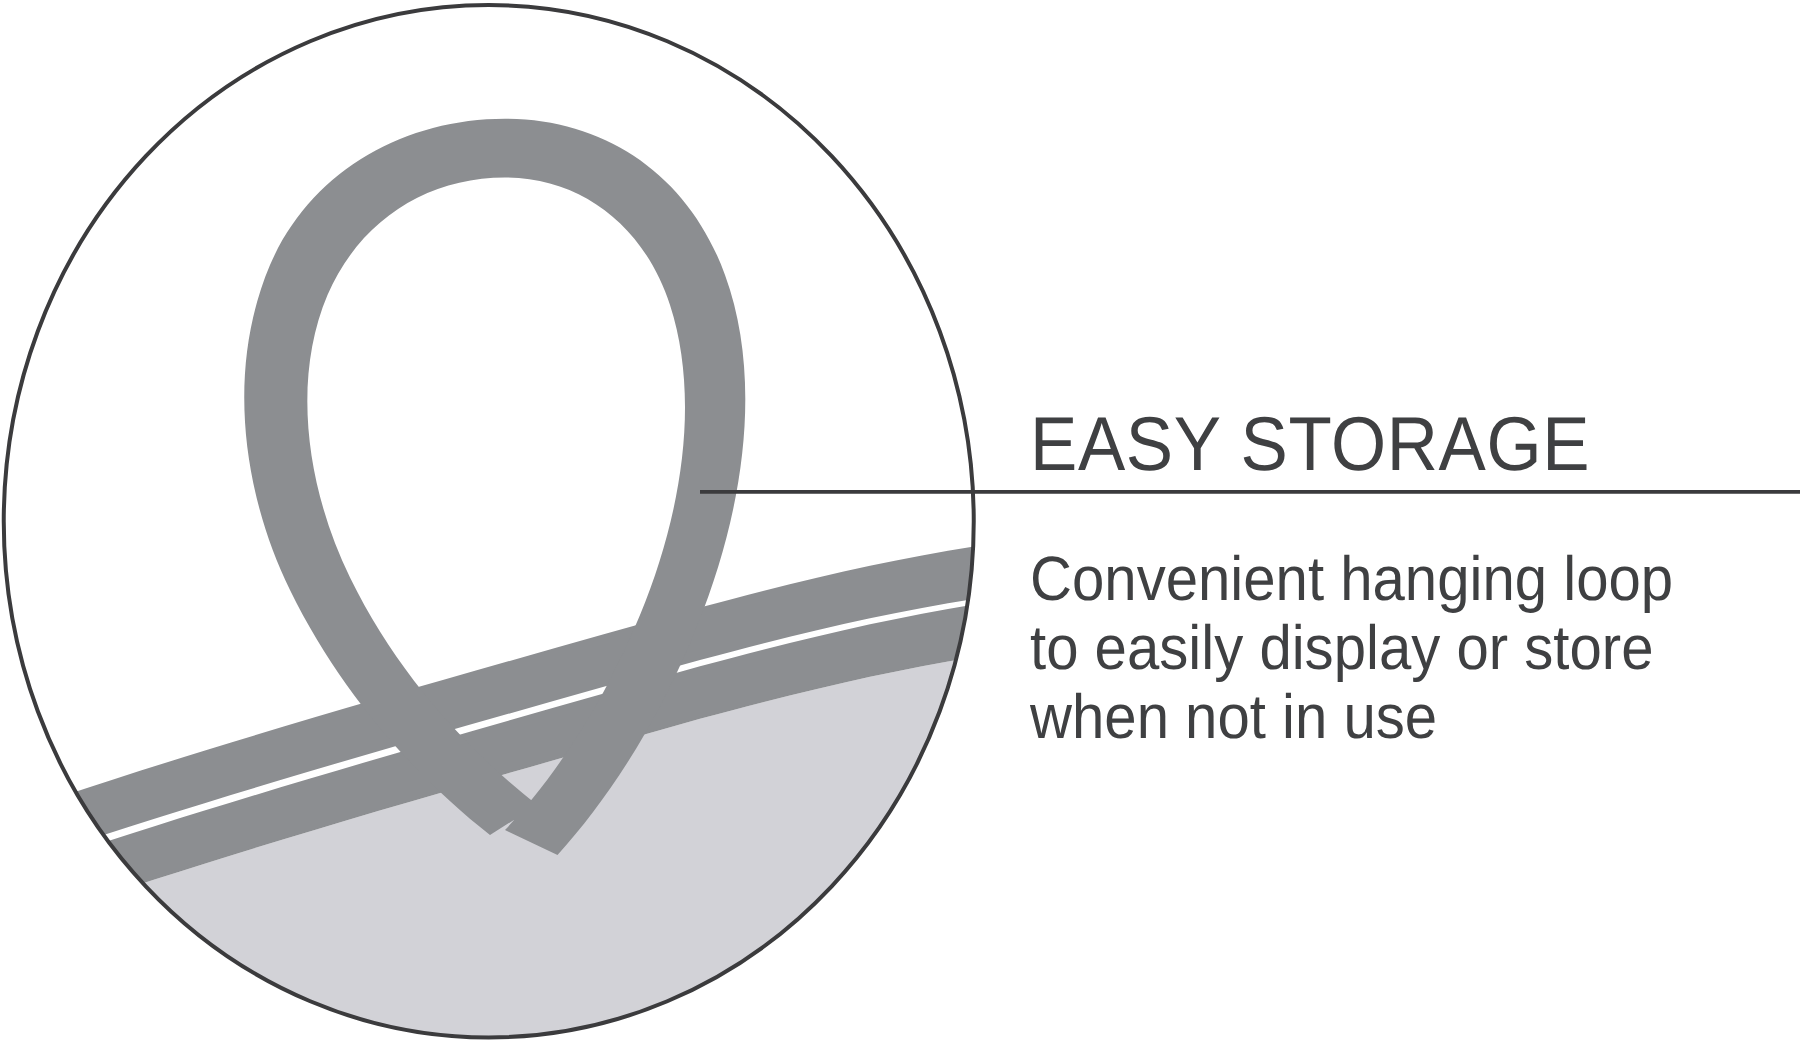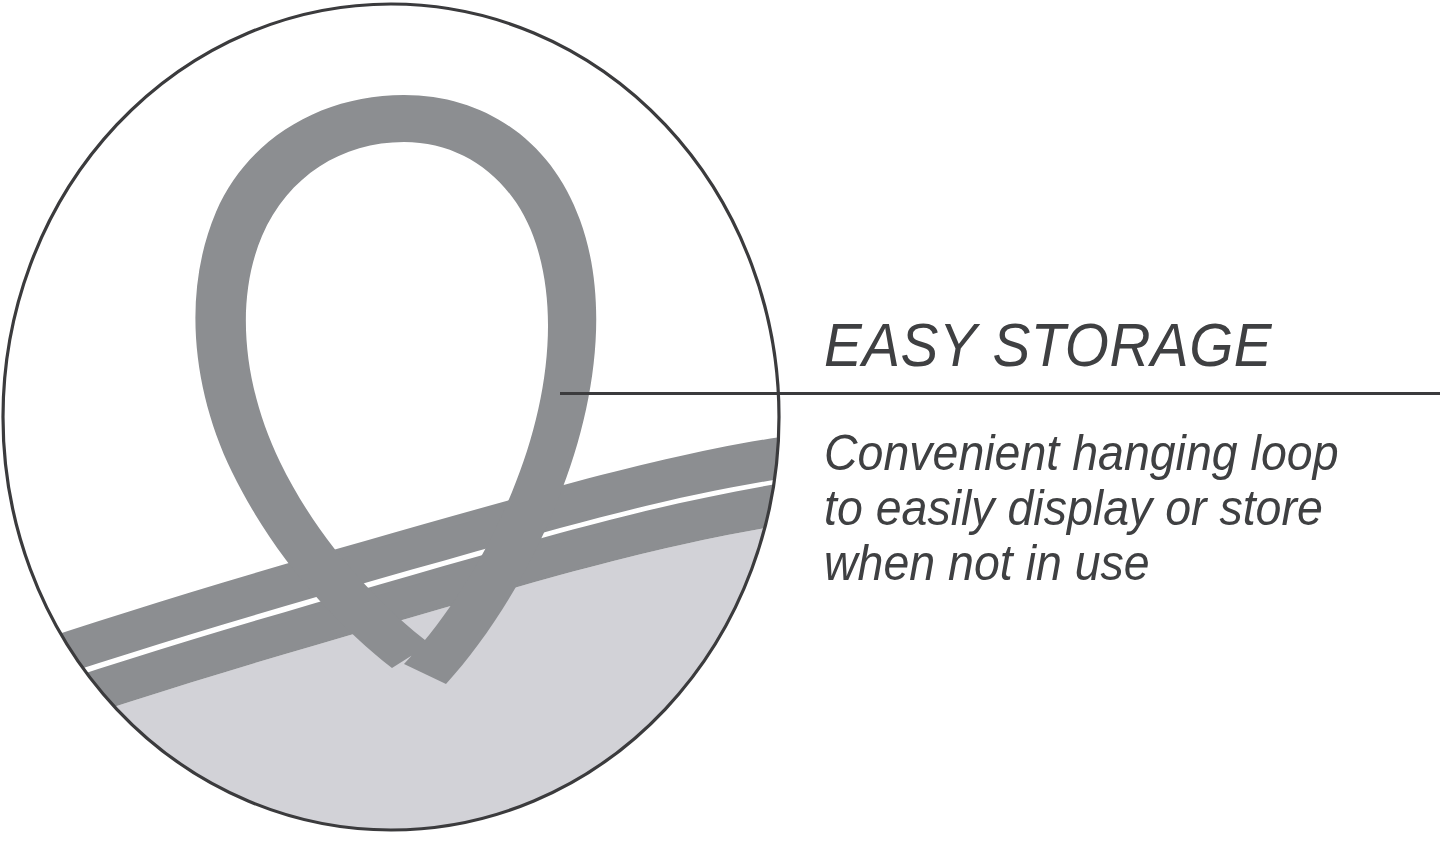--- a/index.html
+++ b/index.html
@@ -40,23 +40,22 @@
     top: 392px;
     width: 880px;
     height: 3px;
     background: #3b3b3d;
   }
 
   
   #text-block {
     position: absolute;
     left: 824px;
-    top: 312px;
+    top: 322px;
     width: 610px;
-    font-style: italic;
   }
   #feature-title {
     font-family: "Liberation Sans", sans-serif;
     font-size: 61px;
     line-height: 66px;
     letter-spacing: 0.5px;
     font-weight: 400;
     color: #3f4042;
     white-space: nowrap;
     transform: scaleX(0.93);

